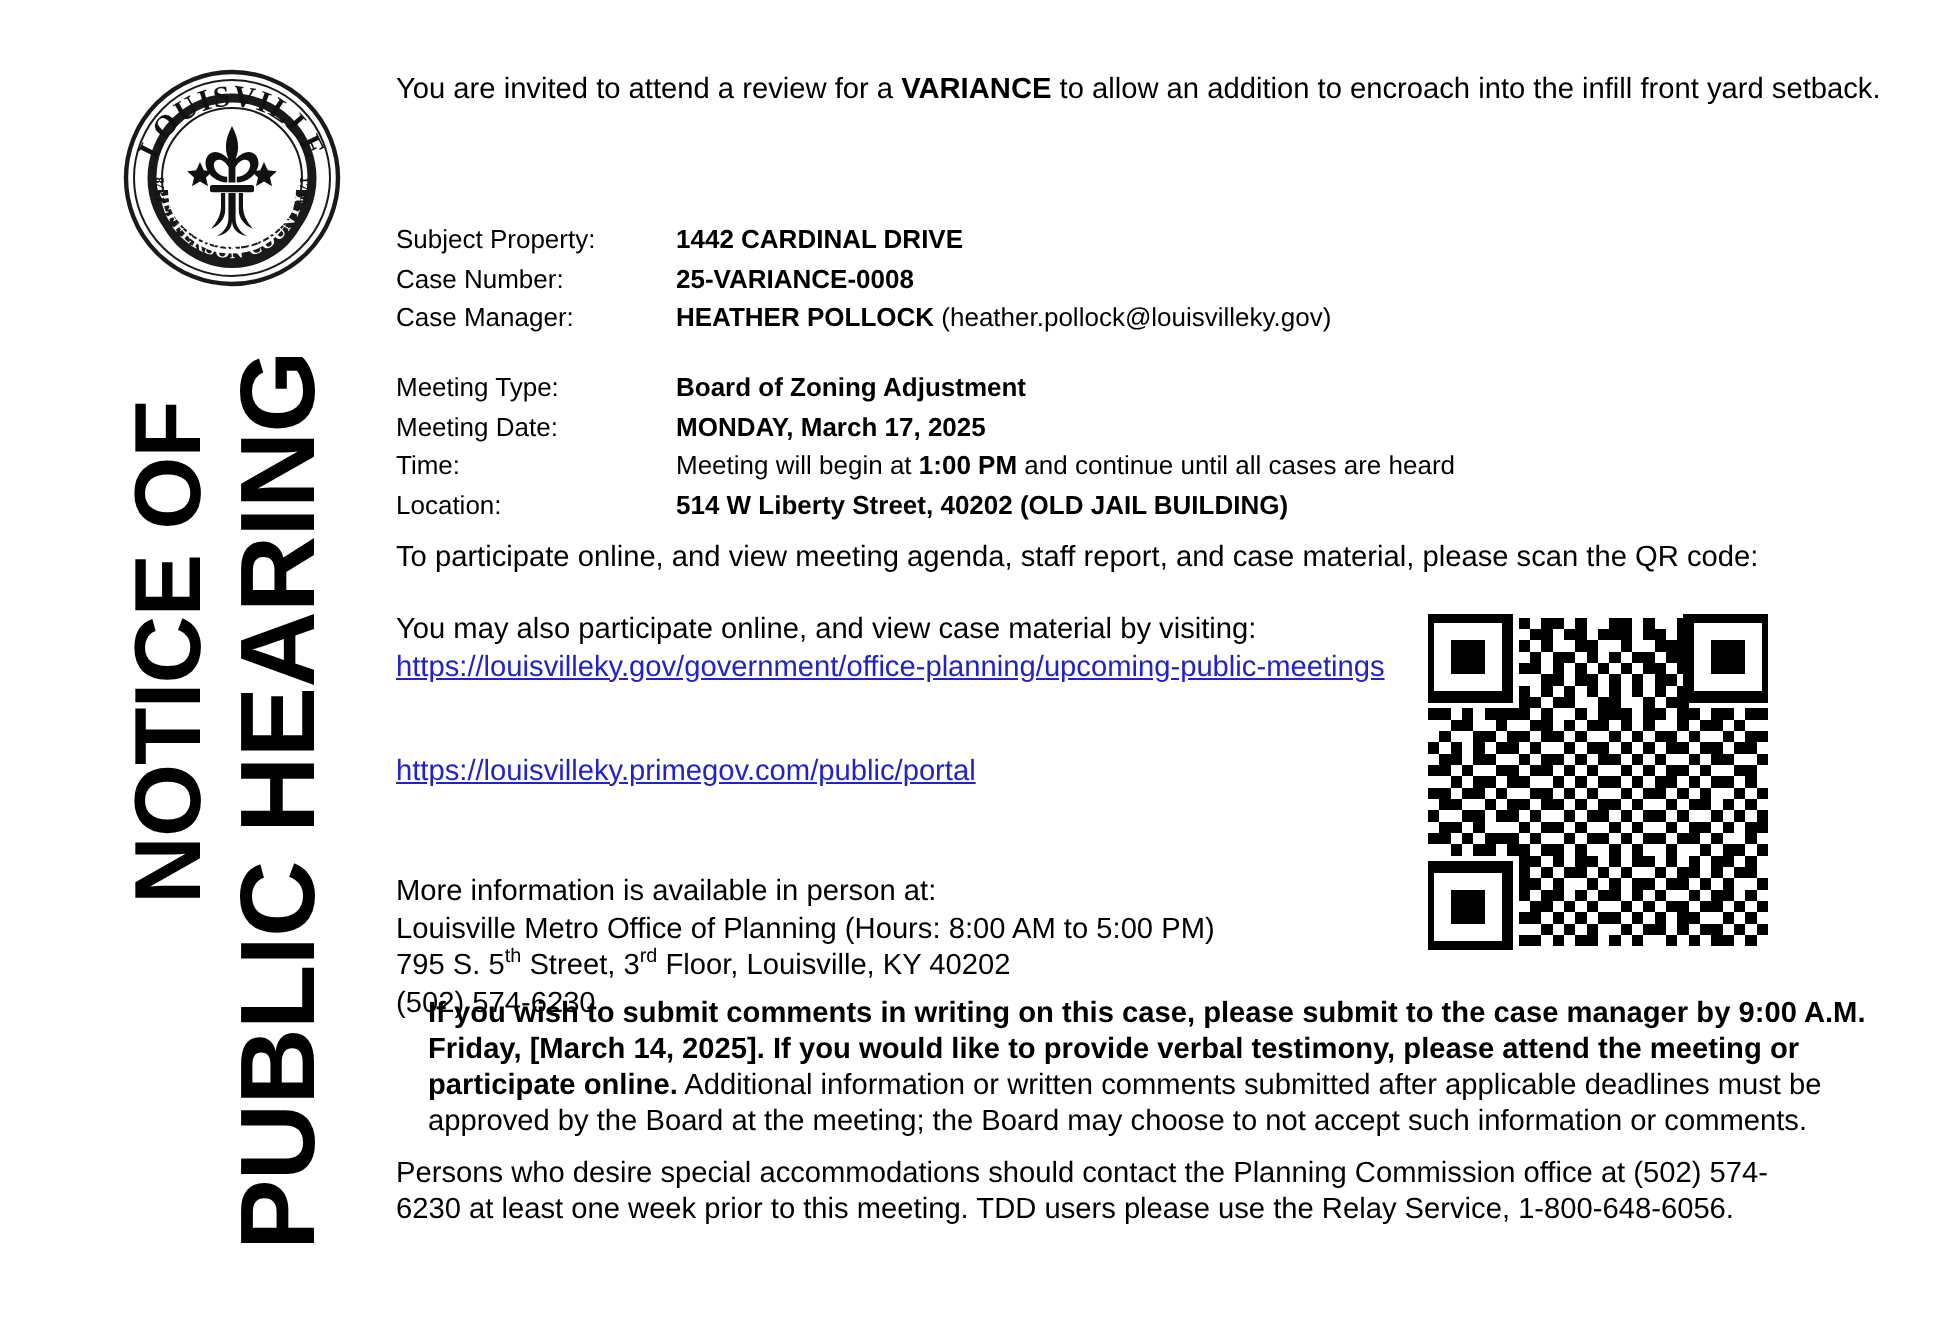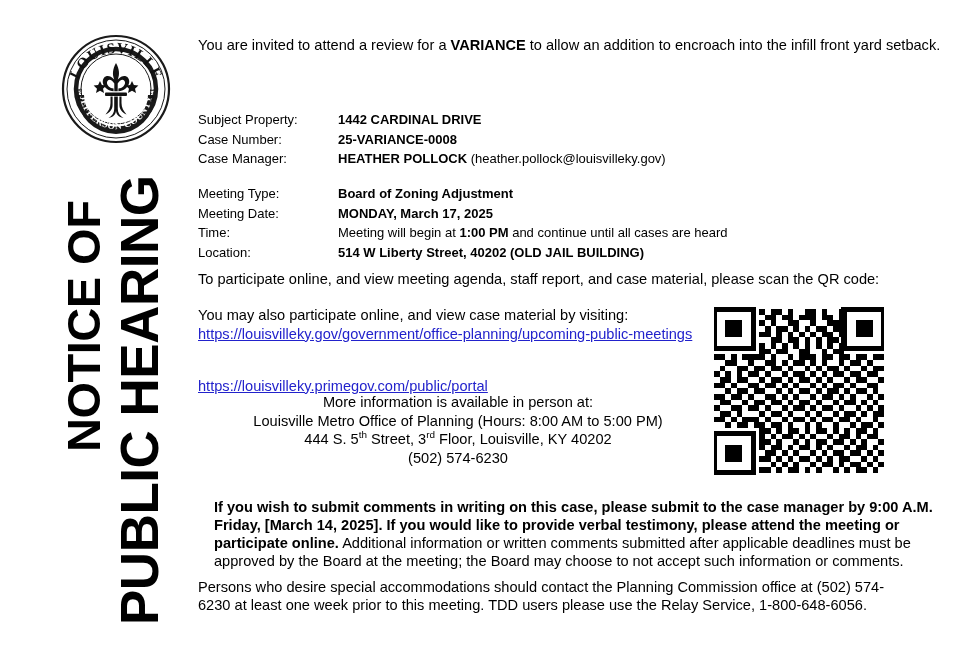--- a/index.html
+++ b/index.html
@@ -90,21 +90,21 @@
 
   #onlinepara { top: 306px; left: 0; width: 520px; }
   #agendapara { top: 358px; left: 0; width: 520px; }
 
   a.link {
     color: #2222cc;
     text-decoration: underline;
     word-break: break-all;
   }
 
-  #infopara { top: 393px; left: 0; width: 520px; text-align: center; }
+  #infopara { top: 437px; left: 0; width: 520px; }
   sup { font-size: 0.68em; vertical-align: super; line-height: 0; }
 
   #commentspara { top: 498px; left: 16px; width: 748px; line-height: 18px; }
   #accompara { top: 578px; left: 0; width: 718px; line-height: 18px; }
 
   
   #qr-code {
     position: absolute;
     left: 714px;
     top: 307px;
@@ -207,21 +207,21 @@
   <div class="para" id="scanline">To participate online, and view meeting agenda, staff report, and case material, please scan the QR code:</div>
 
   <div class="para" id="agendapara">
     <br>
     <a class="link" href="#">https://louisvilleky.primegov.com/public/portal</a>
   </div>
 
   <div class="para" id="infopara">
     <span>More information is available in person at:</span><br>
     <span>Louisville Metro Office of Planning (Hours: 8:00 AM to 5:00 PM)</span><br>
-    <span><span>444 S. 5</span><sup>th</sup><span> Street, 3</span><sup>rd</sup><span> Floor, Louisville, KY 40202</span></span><br>
+    <span><span>795 S. 5</span><sup>th</sup><span> Street, 3</span><sup>rd</sup><span> Floor, Louisville, KY 40202</span></span><br>
     <span>(502) 574-6230</span>
   </div>
 
   <div class="para" id="commentspara">
     <b>If you wish to submit comments in writing on this case, please submit to the case manager by 9:00 A.M. Friday, [March 14, 2025]. If you would like to provide verbal testimony, please attend the meeting or participate online.</b><span> Additional information or written comments submitted after applicable deadlines must be approved by the Board at the meeting; the Board may choose to not accept such information or comments.</span>
   </div>
 
   <div class="para" id="accompara">Persons who desire special accommodations should contact the Planning Commission office at (502) 574-6230 at least one week prior to this meeting. TDD users please use the Relay Service, 1-800-648-6056.</div>
 
 </div>

